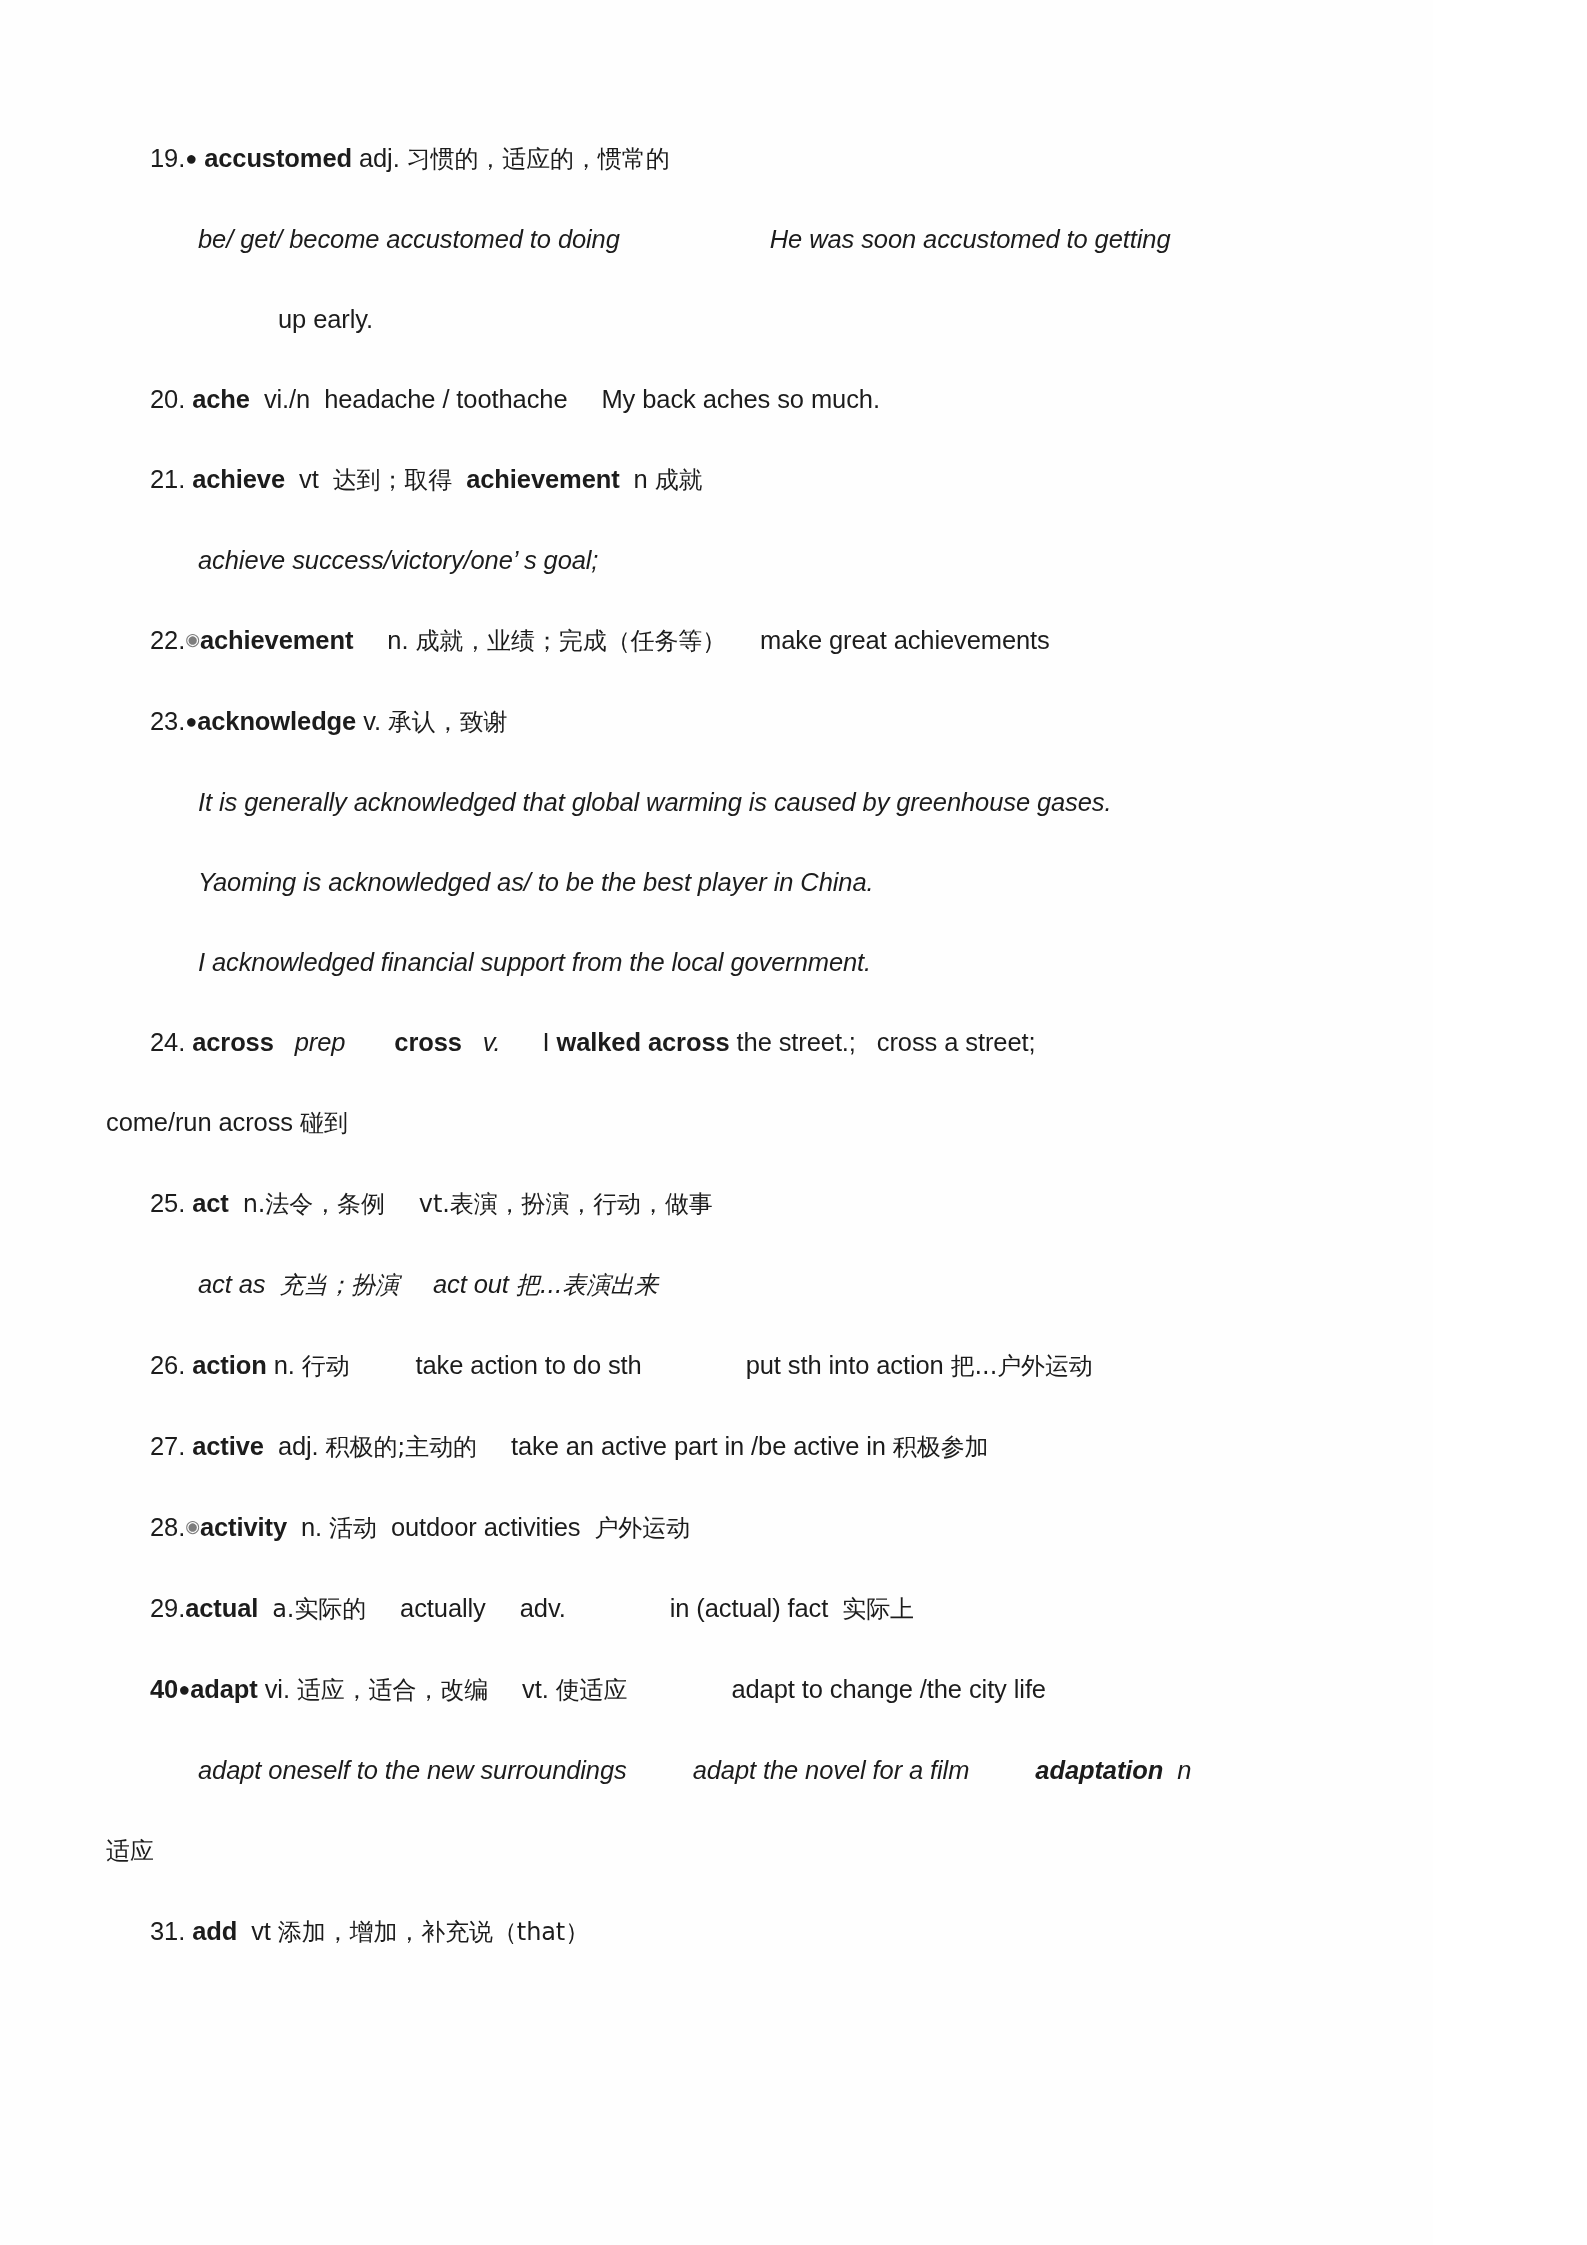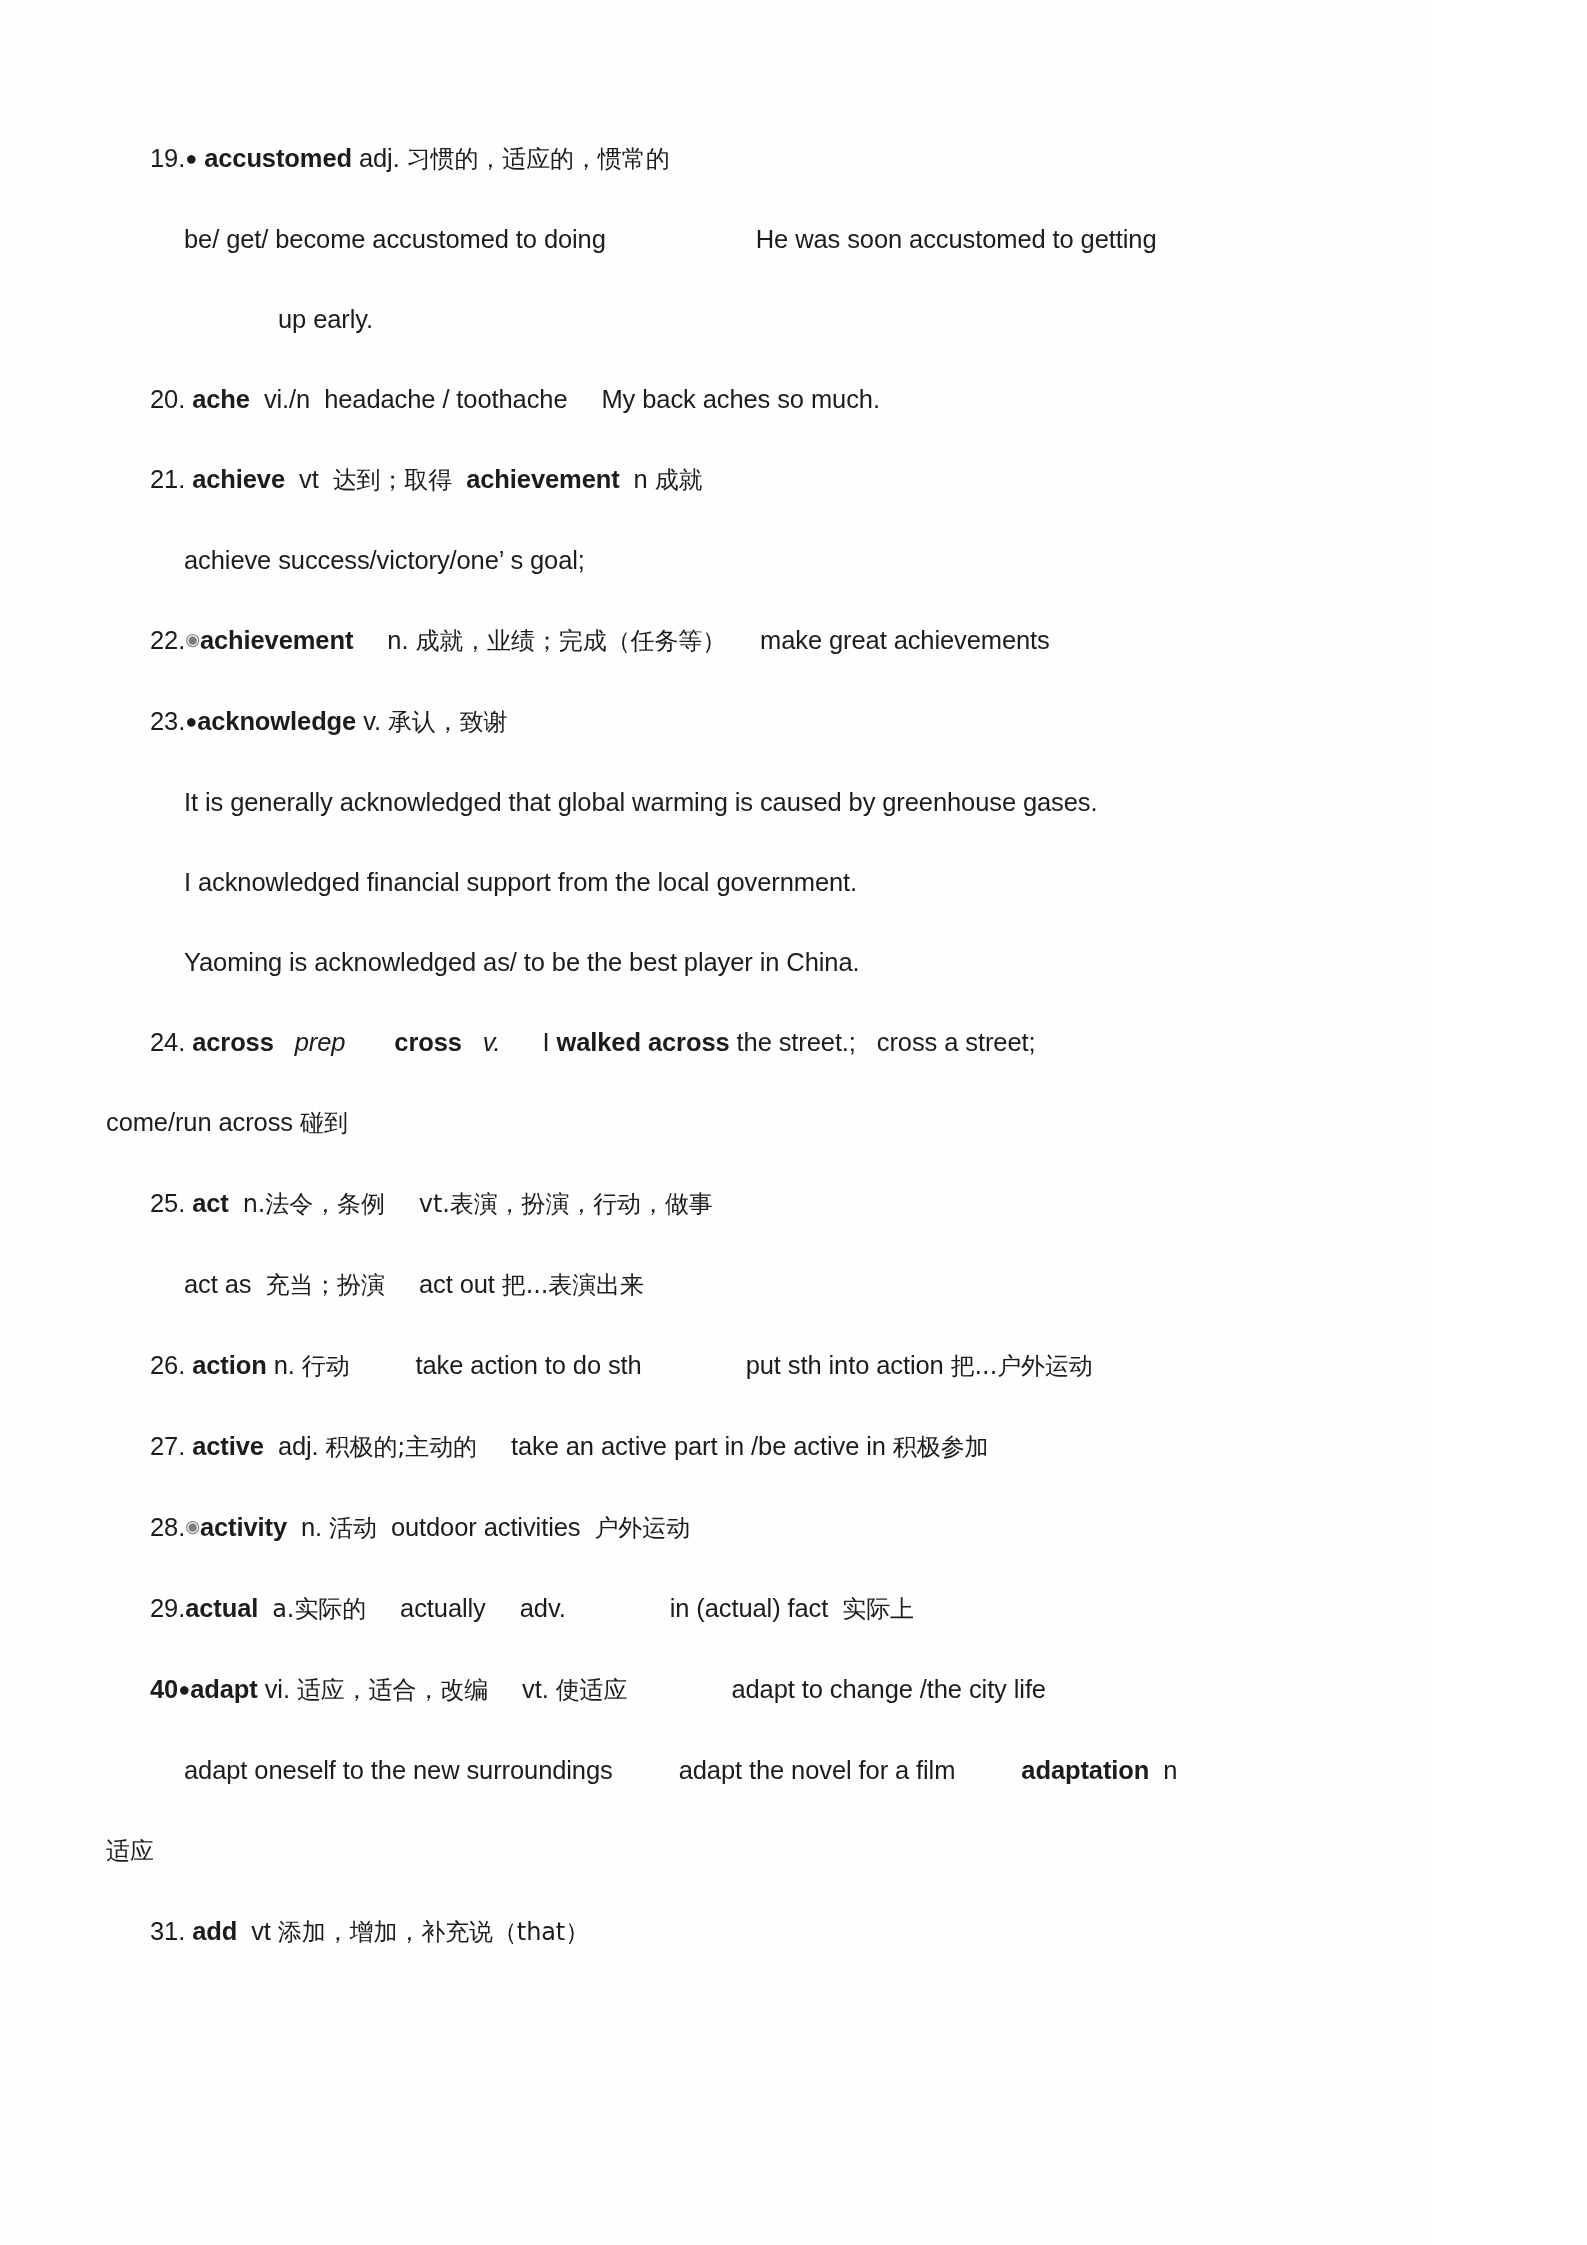--- a/index.html
+++ b/index.html
@@ -35,21 +35,21 @@
   .line {
     font-size: 25.5px;
     line-height: 80px;
     white-space: pre;
     letter-spacing: -0.1px;
     color: #1c1c1c;
   }
   .line.head {
     margin-left: 0px;
   }
-  .line.indent1 { margin-left: 34px; }
+  .line.indent1 { margin-left: 48px; font-style: italic; }
   .line.indent3 { margin-left: 128px; }
   .line.outdent { margin-left: -44px; }
   .line.justified {
     white-space: normal;
     text-align: justify;
     text-justify: inter-word;
     width: 1258px;
   }
   b, .b {
     font-weight: bold;
@@ -104,22 +104,22 @@
       <div class="line indent1"><span>achieve success/victory/one’ s goal;</span></div>
     </div>
 
     <div class="entry">
       <div class="line head"><span class="num">22.</span><span class="bullet-hollow">◉</span><b>achievement</b><span class="gap-m"></span><span>n.</span> <span class="cn">成就，业绩；完成（任务等）</span><span class="gap-m"></span><span>make great achievements</span></div>
     </div>
 
     <div class="entry">
       <div class="line head"><span class="num">23.</span><span class="bullet-solid">●</span><b>acknowledge</b> <span>v.</span> <span class="cn">承认，致谢</span></div>
       <div class="line indent1"><span>It is generally acknowledged that global warming is caused by greenhouse gases.</span></div>
+      <div class="line indent1"><span>Yaoming is acknowledged as/ to be the best player in China.</span></div>
       <div class="line indent1"><span>I acknowledged financial support from the local government.</span></div>
-      <div class="line indent1"><span>Yaoming is acknowledged as/ to be the best player in China.</span></div>
     </div>
 
     <div class="entry">
       <div class="line justified"><span class="num">24.</span> <b>across</b>&nbsp;&nbsp; <i>prep</i>&nbsp;&nbsp;&nbsp;&nbsp;&nbsp;&nbsp; <b>cross</b>&nbsp;&nbsp; <i>v.</i>&nbsp;&nbsp;&nbsp;&nbsp;&nbsp; <span>I </span><b>walked</b> <b>across</b><span> the street.;</span>&nbsp;&nbsp; <span>cross a street;</span></div>
       <div class="line outdent"><span>come/run across </span><span class="cn">碰到</span></div>
     </div>
 
     <div class="entry">
       <div class="line head"><span class="num">25.</span> <b>act</b><span class="gap-s"></span><span class="cn">n.法令，条例</span><span class="gap-m"></span><span class="cn">vt.表演，扮演，行动，做事</span></div>
       <div class="line indent1"><span>act as</span><span class="gap-s"></span><span class="cn">充当；扮演</span><span class="gap-m"></span><span>act out</span> <span class="cn">把...表演出来</span></div>

